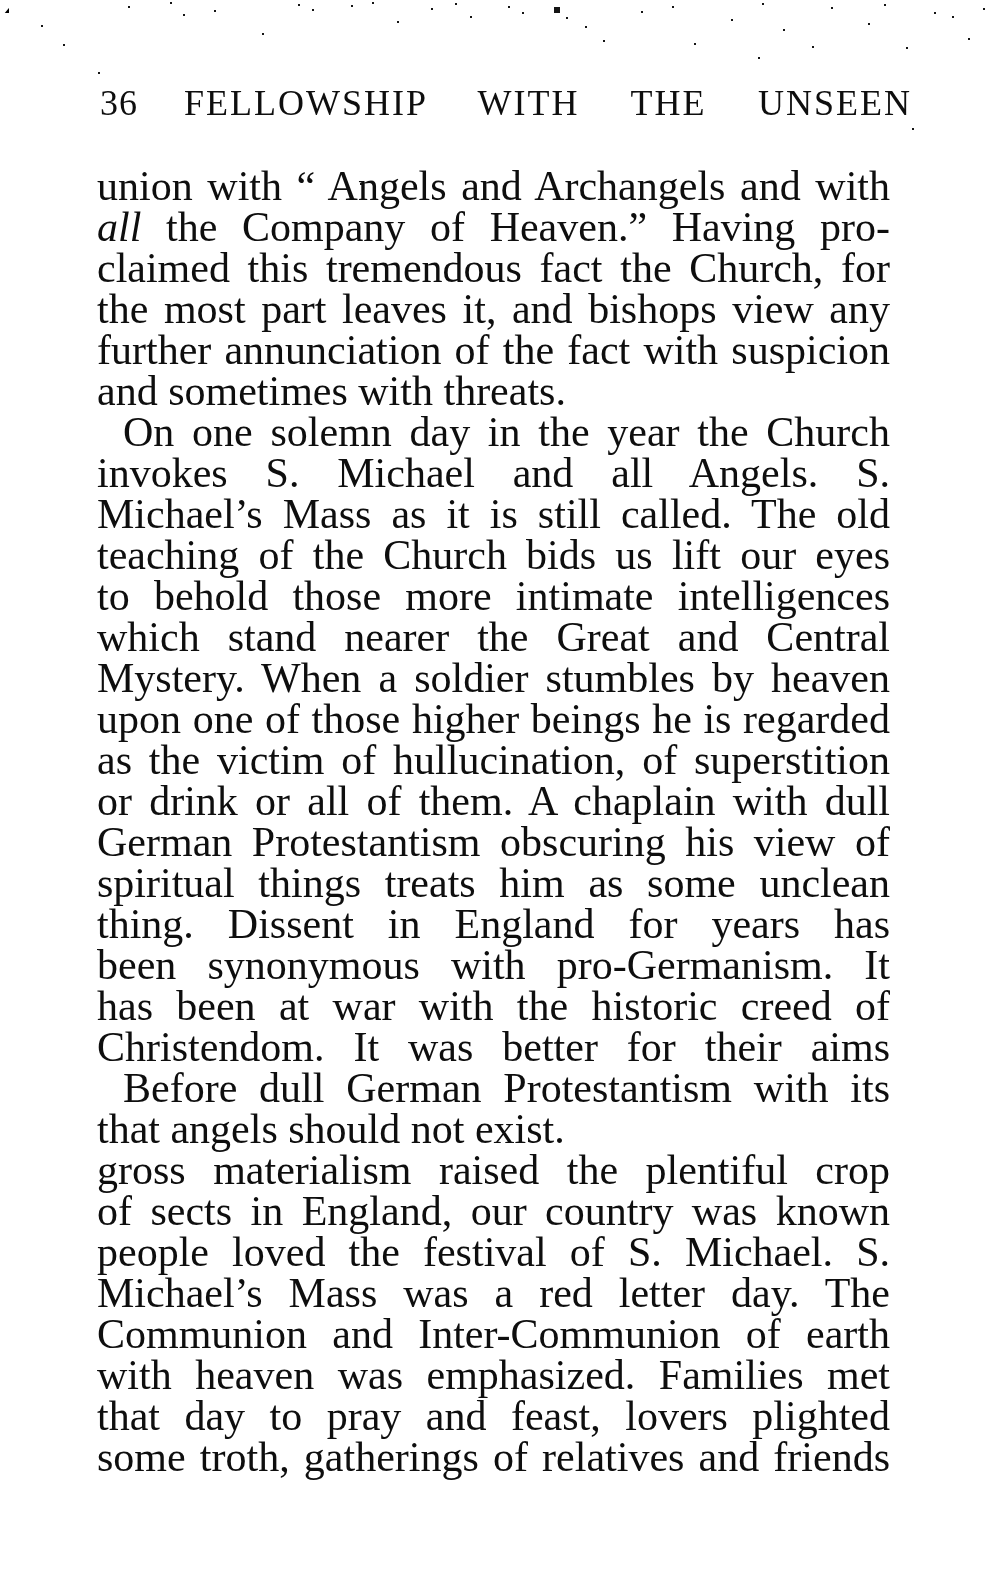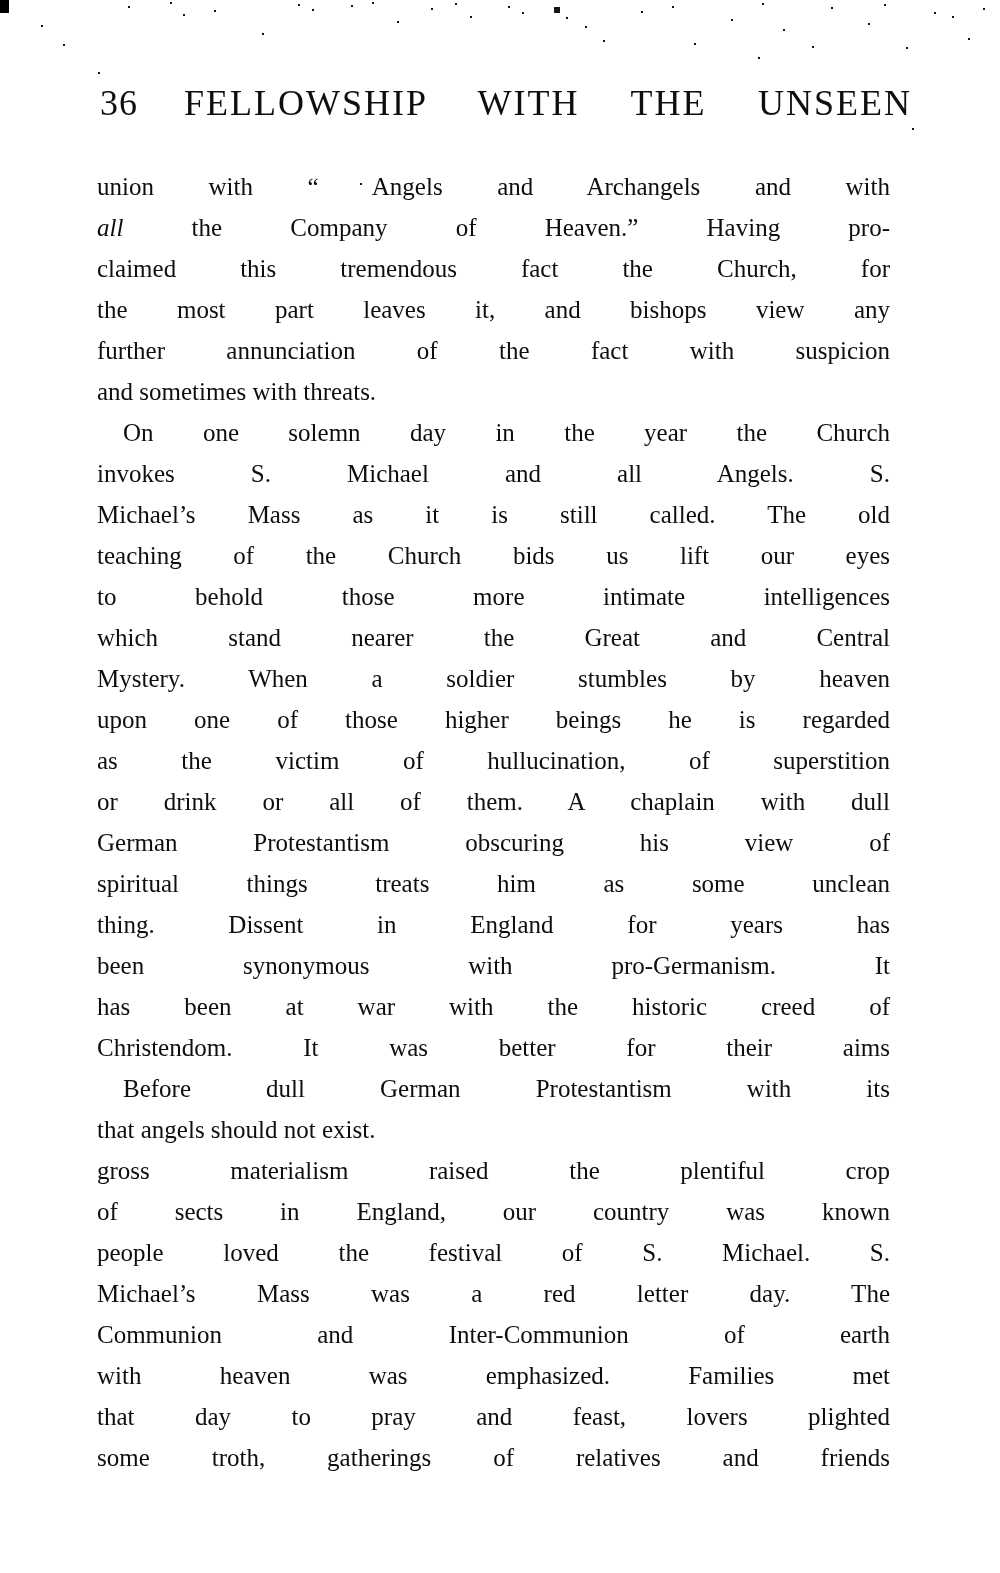--- a/index.html
+++ b/index.html
@@ -4,21 +4,21 @@
 <style>
   html,body{margin:0;padding:0;}
   body{
     width:1000px;height:1573px;
     background:#ffffff;
     font-family:"Liberation Serif", serif;
     color:#0e0e0e;
     position:relative;
     overflow:hidden;
   }
-  .page{position:absolute;inset:0;overflow:hidden;background:#fff;}
+  .page{position:absolute;inset:0;overflow:hidden;background:#fff;border-radius:29px;}
 
   
   .corner-mark{position:absolute;left:0;top:0;width:9px;height:13px;background:#000;}
   .noise{
     position:absolute;left:0;top:0;width:2px;height:2px;background:#151515;color:#151515;
     box-shadow:
       128px 6px, 170px 2px, 183px 14px, 214px 10px, 262px 33px, 298px 4px,
       312px 9px, 351px 5px, 372px 2px, 397px 21px, 431px 8px, 455px 3px,
       470px 16px, 508px 6px, 522px 12px, 556px 9px 0 2px, 566px 17px, 585px 26px,
       603px 40px, 641px 11px, 672px 6px, 694px 43px, 731px 19px, 762px 3px,
@@ -34,21 +34,21 @@
     font-size:36px;line-height:38px;
     letter-spacing:2px;
     white-space:nowrap;
   }
   .pagenum{margin-right:46px;letter-spacing:1px;}
   .title{flex:1;text-align:justify;text-align-last:justify;}
 
   
   .bodytext{
     margin:44px 110px 0 97px;
-    font-size:25px;line-height:41px;
+    font-size:42px;line-height:41px;
   }
   .line{text-align:justify;text-align-last:justify;}
   .line.last{text-align-last:left;}
   .line.indent{text-indent:26px;}
   .it{font-style:italic;}
 </style>
 </head>
 <body>
 
 <div class="page">

